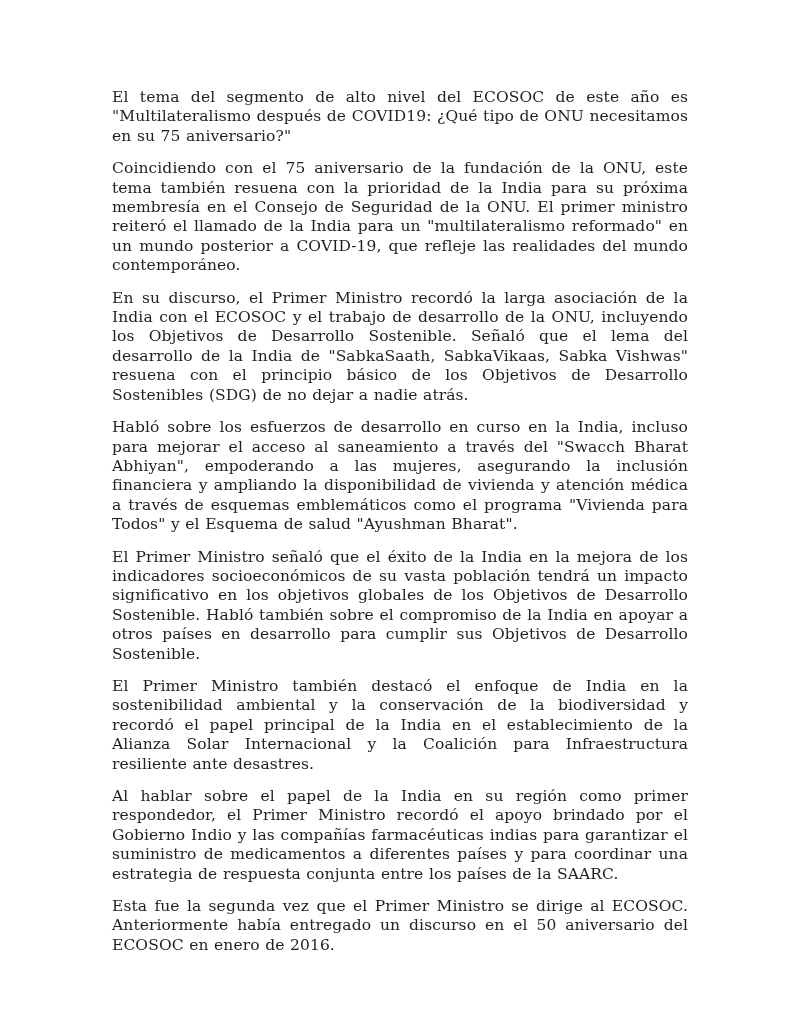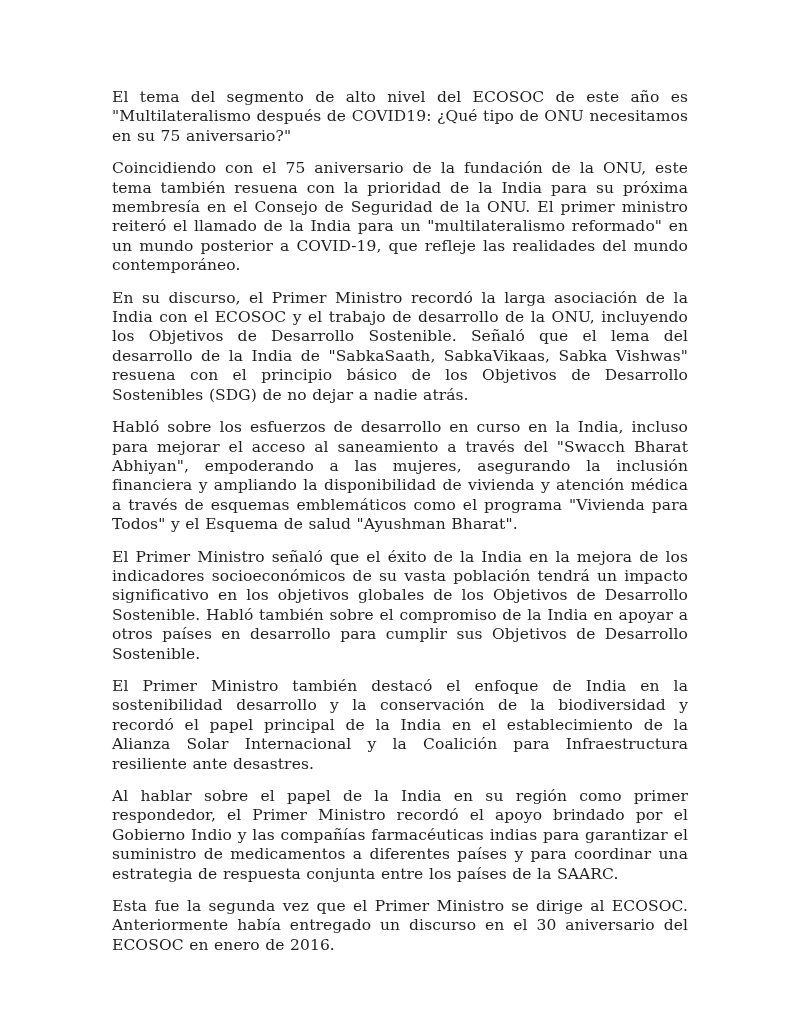--- a/index.html
+++ b/index.html
@@ -37,17 +37,17 @@
 </head>
 <body>
 
 <div class="page">
   <div class="doc-body">
     <p>El tema del segmento de alto nivel del ECOSOC de este año es "Multilateralismo después de COVID19: ¿Qué tipo de ONU necesitamos en su 75 aniversario?"</p>
     <p>Coincidiendo con el 75 aniversario de la fundación de la ONU, este tema también resuena con la prioridad de la India para su próxima membresía en el Consejo de Seguridad de la ONU. El primer ministro reiteró el llamado de la India para un "multilateralismo reformado" en un mundo posterior a COVID-19, que refleje las realidades del mundo contemporáneo.</p>
     <p>En su discurso, el Primer Ministro recordó la larga asociación de la India con el ECOSOC y el trabajo de desarrollo de la ONU, incluyendo los Objetivos de Desarrollo Sostenible. Señaló que el lema del desarrollo de la India de "SabkaSaath, SabkaVikaas, Sabka Vishwas" resuena con el principio básico de los Objetivos de Desarrollo Sostenibles (SDG) de no dejar a nadie atrás.</p>
     <p>Habló sobre los esfuerzos de desarrollo en curso en la India, incluso para mejorar el acceso al saneamiento a través del "Swacch Bharat Abhiyan", empoderando a las mujeres, asegurando la inclusión financiera y ampliando la disponibilidad de vivienda y atención médica a través de esquemas emblemáticos como el programa "Vivienda para Todos" y el Esquema de salud "Ayushman Bharat".</p>
     <p>El Primer Ministro señaló que el éxito de la India en la mejora de los indicadores socioeconómicos de su vasta población tendrá un impacto significativo en los objetivos globales de los Objetivos de Desarrollo Sostenible. Habló también sobre el compromiso de la India en apoyar a otros países en desarrollo para cumplir sus Objetivos de Desarrollo Sostenible.</p>
-    <p>El Primer Ministro también destacó el enfoque de India en la sostenibilidad desarrollo y la conservación de la biodiversidad y recordó el papel principal de la India en el establecimiento de la Alianza Solar Internacional y la Coalición para Infraestructura resiliente ante desastres.</p>
+    <p>El Primer Ministro también destacó el enfoque de India en la sostenibilidad ambiental y la conservación de la biodiversidad y recordó el papel principal de la India en el establecimiento de la Alianza Solar Internacional y la Coalición para Infraestructura resiliente ante desastres.</p>
     <p>Al hablar sobre el papel de la India en su región como primer respondedor, el Primer Ministro recordó el apoyo brindado por el Gobierno Indio y las compañías farmacéuticas indias para garantizar el suministro de medicamentos a diferentes países y para coordinar una estrategia de respuesta conjunta entre los países de la SAARC.</p>
-    <p>Esta fue la segunda vez que el Primer Ministro se dirige al ECOSOC. Anteriormente había entregado un discurso en el 30 aniversario del ECOSOC en enero de 2016.</p>
+    <p>Esta fue la segunda vez que el Primer Ministro se dirige al ECOSOC. Anteriormente había entregado un discurso en el 50 aniversario del ECOSOC en enero de 2016.</p>
   </div>
 </div>
 
 </body></html>

